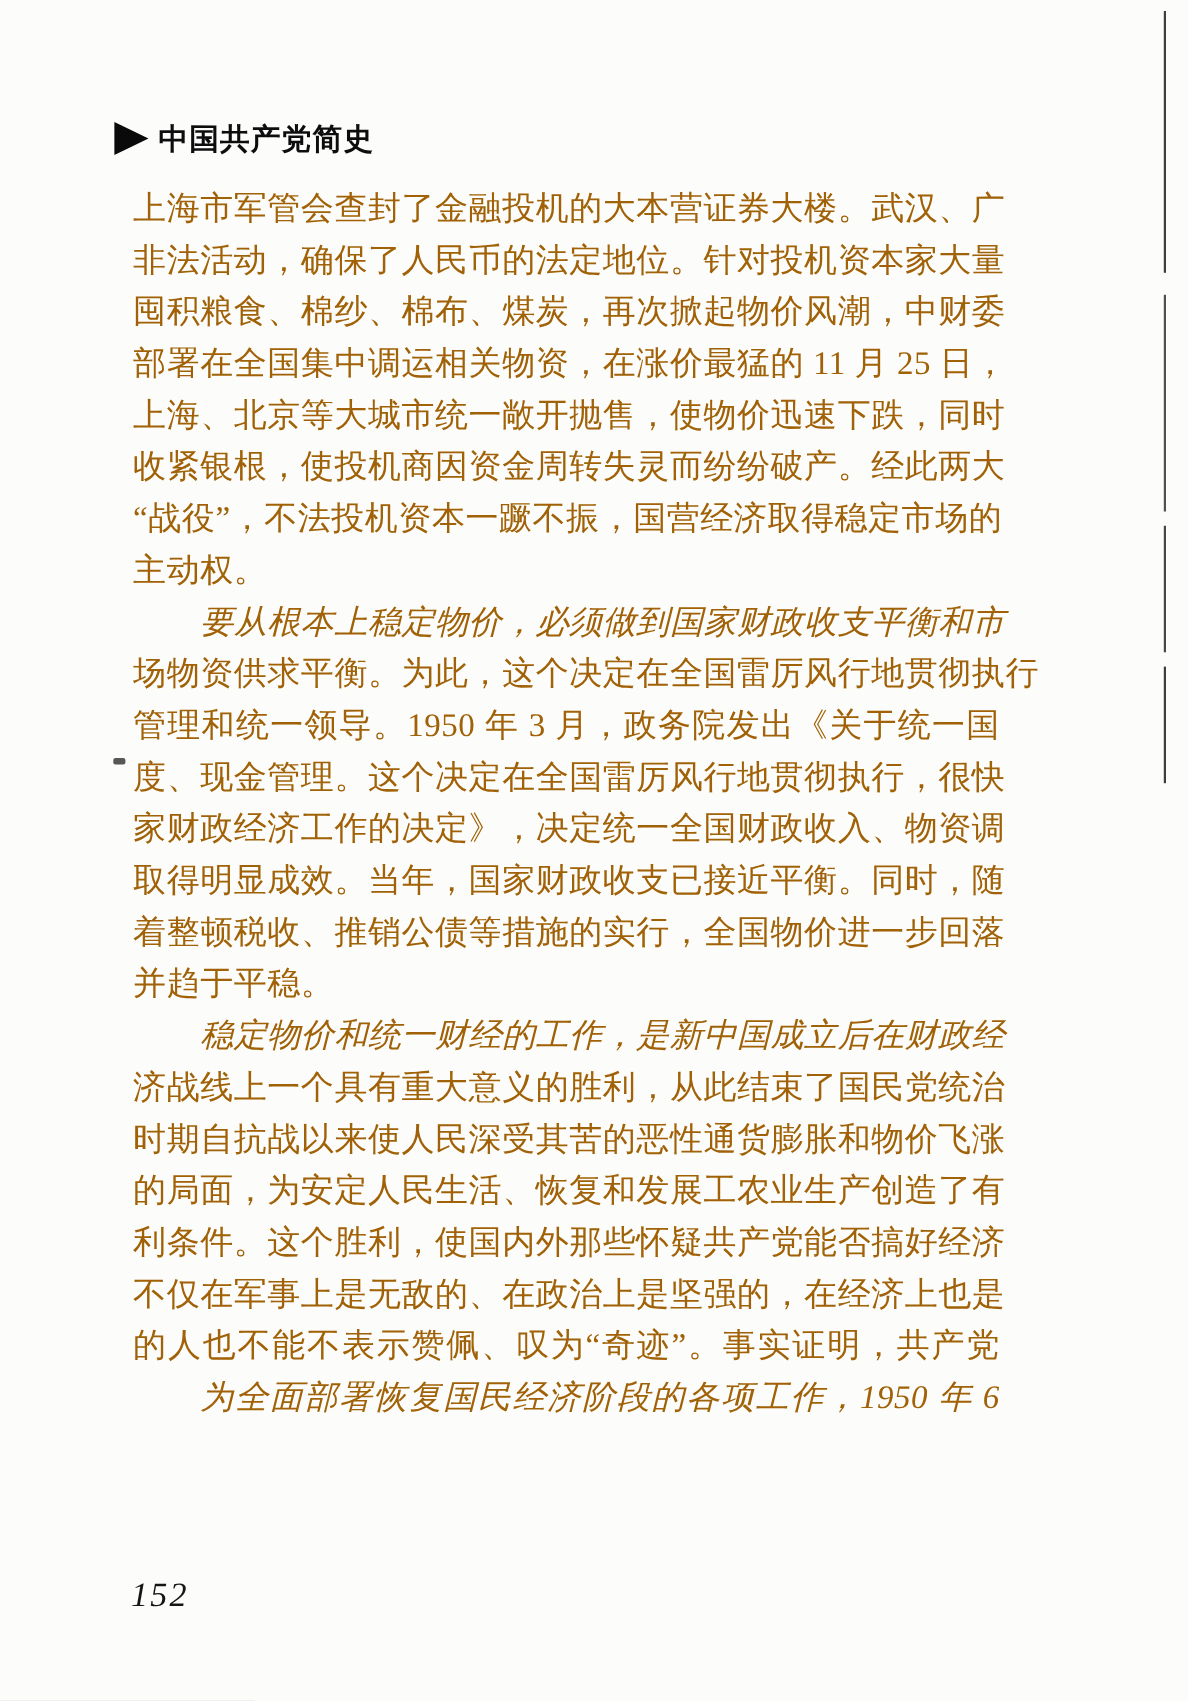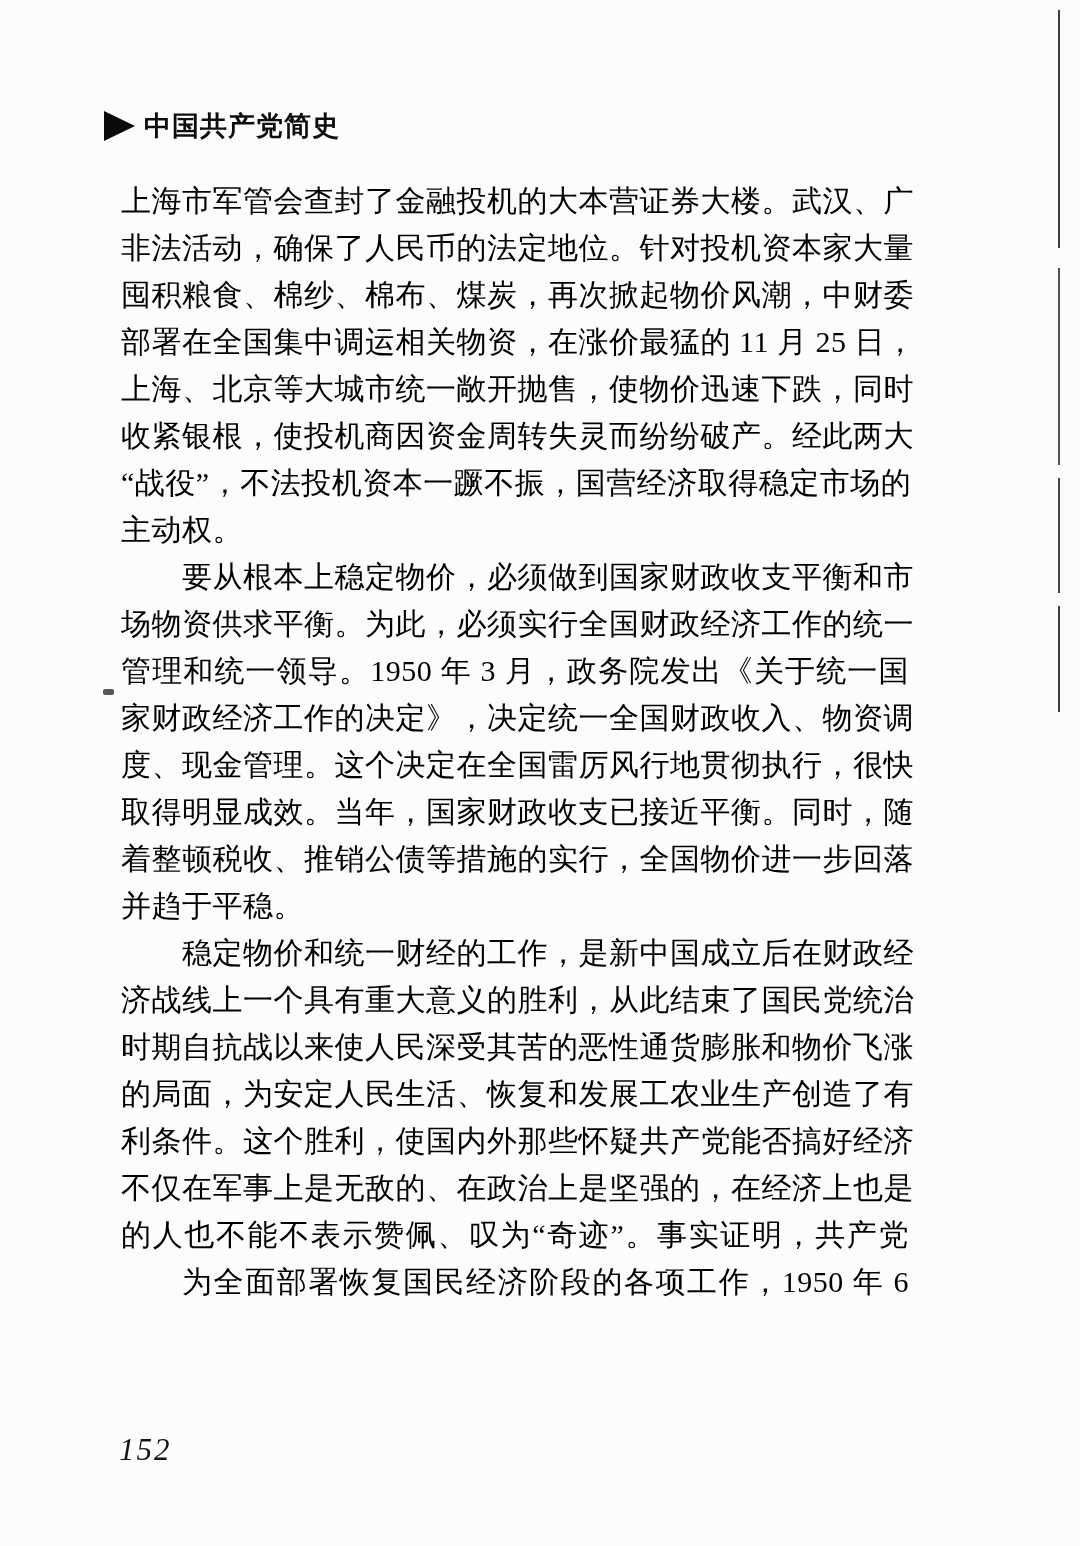--- a/index.html
+++ b/index.html
@@ -37,35 +37,36 @@
     font-family: "Liberation Sans", "DejaVu Sans", sans-serif;
     font-weight: 700;
     font-size: 27px;
     letter-spacing: 1px;
     color: #0d0d0d;
   }
   
   .body-text {
     position: absolute;
     left: 121px;
-    top: 177px;
+    top: 166px;
     width: 788px;
-    color: #000000;
+    color: #a16207;
   }
   .text-line {
     height: 47px;
     line-height: 47px;
     font-size: 30px;
     text-align: justify;
     text-align-last: justify;
     white-space: nowrap;
     letter-spacing: 0.5px;
   }
   .text-line.indent {
     padding-left: 61px;
+    font-style: italic;
   }
   .text-line.short {
     text-align: right;
     text-align-last: left;
   }
   
   .page-number {
     position: absolute;
     left: 119px;
     top: 1432px;
@@ -109,24 +110,24 @@
   <div class="body-text">
       <div class="text-line">上海市军管会查封了金融投机的大本营证券大楼。武汉、广</div>
       <div class="text-line">非法活动，确保了人民币的法定地位。针对投机资本家大量</div>
       <div class="text-line">囤积粮食、棉纱、棉布、煤炭，再次掀起物价风潮，中财委</div>
       <div class="text-line">部署在全国集中调运相关物资，在涨价最猛的 11 月 25 日，</div>
       <div class="text-line">上海、北京等大城市统一敞开抛售，使物价迅速下跌，同时</div>
       <div class="text-line">收紧银根，使投机商因资金周转失灵而纷纷破产。经此两大</div>
       <div class="text-line">“战役”，不法投机资本一蹶不振，国营经济取得稳定市场的</div>
       <div class="text-line short">主动权。</div>
       <div class="text-line indent">要从根本上稳定物价，必须做到国家财政收支平衡和市</div>
-      <div class="text-line">场物资供求平衡。为此，必须实行全国财政经济工作的统一</div>
+      <div class="text-line">场物资供求平衡。为此，这个决定在全国雷厉风行地贯彻执行</div>
       <div class="text-line">管理和统一领导。1950 年 3 月，政务院发出《关于统一国</div>
+      <div class="text-line">度、现金管理。这个决定在全国雷厉风行地贯彻执行，很快</div>
       <div class="text-line">家财政经济工作的决定》，决定统一全国财政收入、物资调</div>
-      <div class="text-line">度、现金管理。这个决定在全国雷厉风行地贯彻执行，很快</div>
       <div class="text-line">取得明显成效。当年，国家财政收支已接近平衡。同时，随</div>
       <div class="text-line">着整顿税收、推销公债等措施的实行，全国物价进一步回落</div>
       <div class="text-line short">并趋于平稳。</div>
       <div class="text-line indent">稳定物价和统一财经的工作，是新中国成立后在财政经</div>
       <div class="text-line">济战线上一个具有重大意义的胜利，从此结束了国民党统治</div>
       <div class="text-line">时期自抗战以来使人民深受其苦的恶性通货膨胀和物价飞涨</div>
       <div class="text-line">的局面，为安定人民生活、恢复和发展工农业生产创造了有</div>
       <div class="text-line">利条件。这个胜利，使国内外那些怀疑共产党能否搞好经济</div>
       <div class="text-line">不仅在军事上是无敌的、在政治上是坚强的，在经济上也是</div>
       <div class="text-line">的人也不能不表示赞佩、叹为“奇迹”。事实证明，共产党</div>

